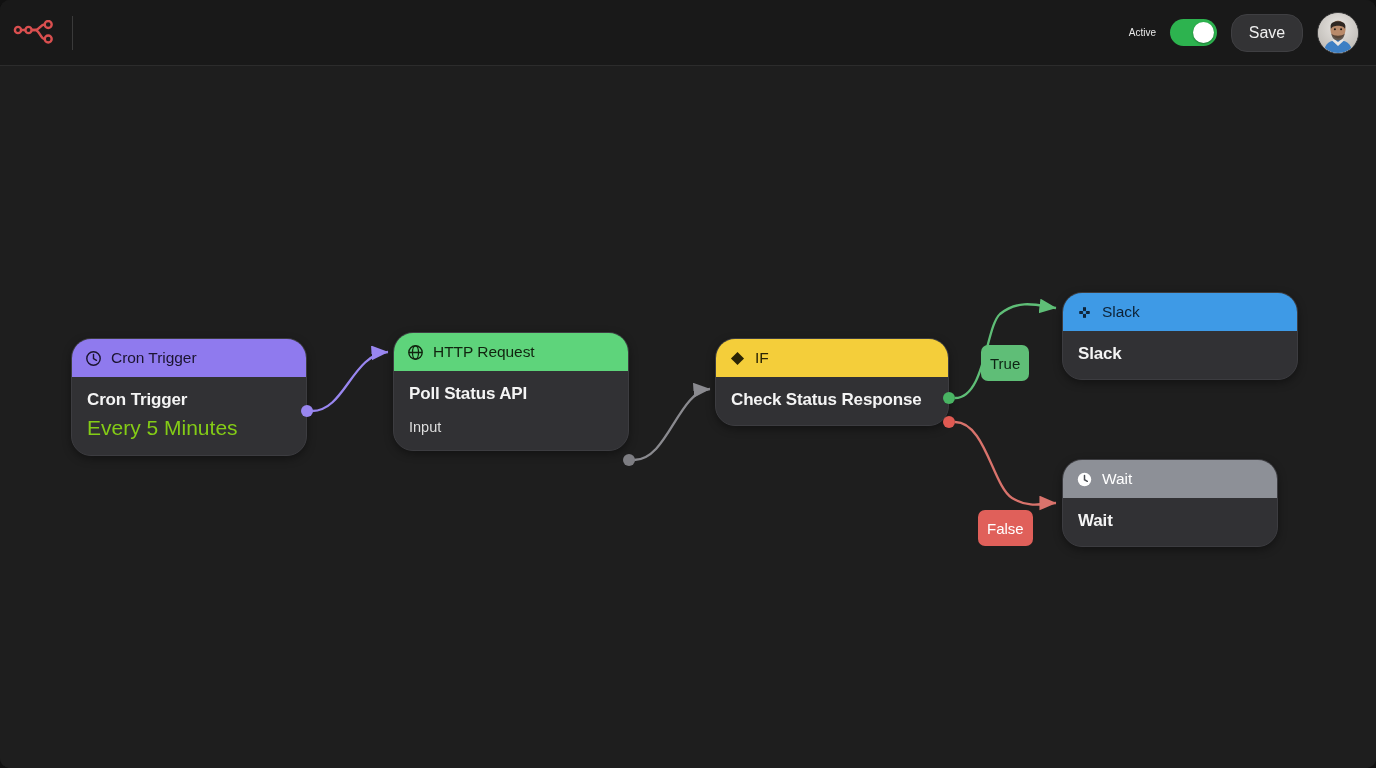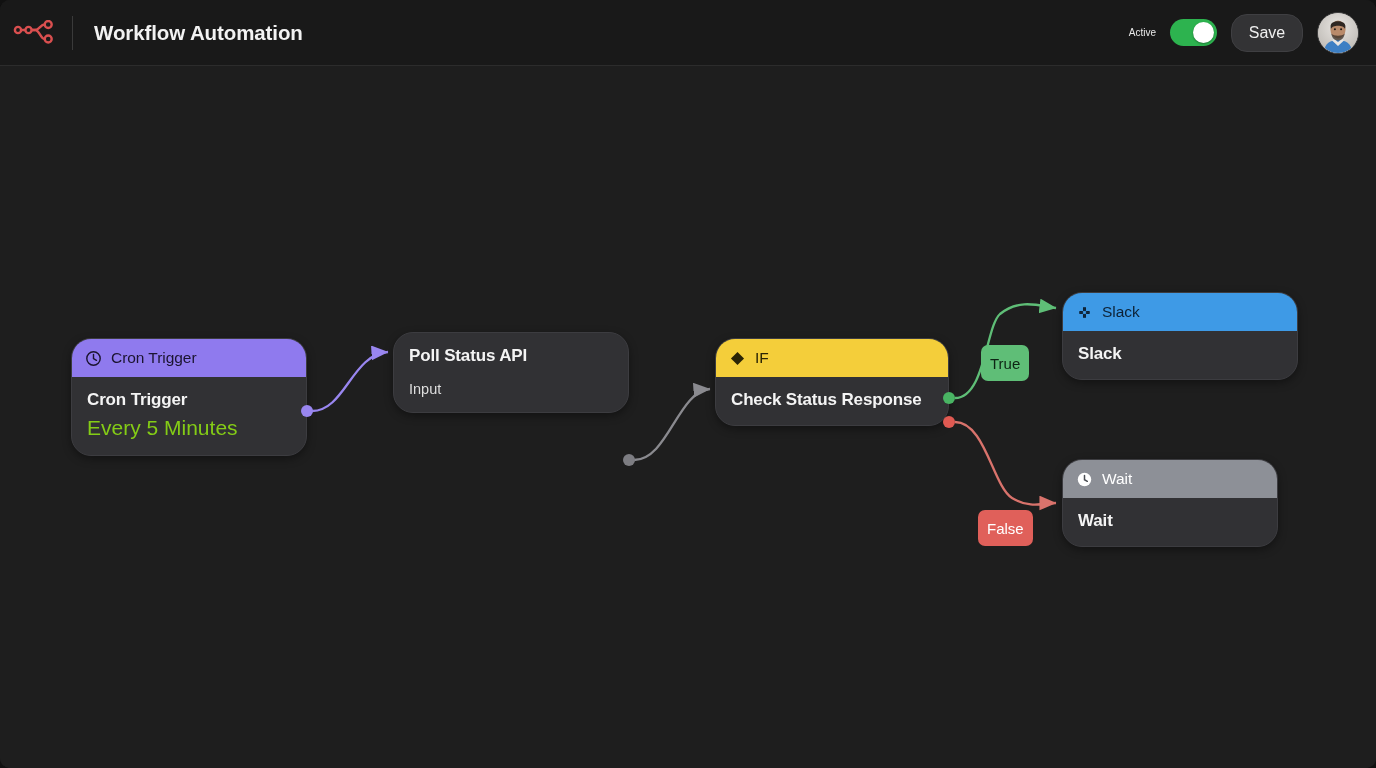--- a/index.html
+++ b/index.html
@@ -204,21 +204,20 @@
           <path d="M8.1 10 H12.4"></path>
           <path d="M18.6 10 H22 C26.5 10 27.5 4.5 31.5 4.5"></path>
           <path d="M18.6 10 H22 C26.5 10 27.5 19 31.5 19"></path>
           <circle cx="35.2" cy="4.5" r="3.5"></circle>
           <circle cx="35.2" cy="19" r="3.5"></circle>
         </g>
       </svg>
     </div>
     <div id="logo-divider"></div>
 
-    <div id="app-title">Workflow Automation</div>
 
     <div id="topbar-right">
       <span id="active-label">Active</span>
 
       <div id="active-toggle">
         <div class="knob"></div>
       </div>
 
       <div id="save-button">Save</div>
 
@@ -291,20 +290,28 @@
         </svg>
         <span class="hdr-label">Cron Trigger</span>
       </div>
       <div class="node-body">
         <div class="node-title">Cron Trigger</div>
         <div class="node-sub">Every 5 Minutes</div>
       </div>
     </div>
 
     <div class="node" style="left:393px; top:266px; width:236px;">
+      <div class="node-header hdr-http">
+        <svg width="17" height="17" viewBox="0 0 18 18">
+          <circle cx="9" cy="9" r="7.1" fill="none" stroke="#11240f" stroke-width="1.45"></circle>
+          <ellipse cx="9" cy="9" rx="3.2" ry="7.1" fill="none" stroke="#11240f" stroke-width="1.35"></ellipse>
+          <path d="M2 9 H16" stroke="#11240f" stroke-width="1.35"></path>
+        </svg>
+        <span class="hdr-label">HTTP Request</span>
+      </div>
       <div class="node-body">
         <div class="node-title">Poll Status API</div>
         <div class="field-label">Input</div>
       </div>
     </div>
 
     <div class="node" style="left:715px; top:272px; width:234px;">
       <div class="node-header hdr-if">
         <svg width="17" height="17" viewBox="0 0 18 18">
           <rect x="4.1" y="4.1" width="9.8" height="9.8" transform="rotate(45 9 9)" fill="#2a2405"></rect>

